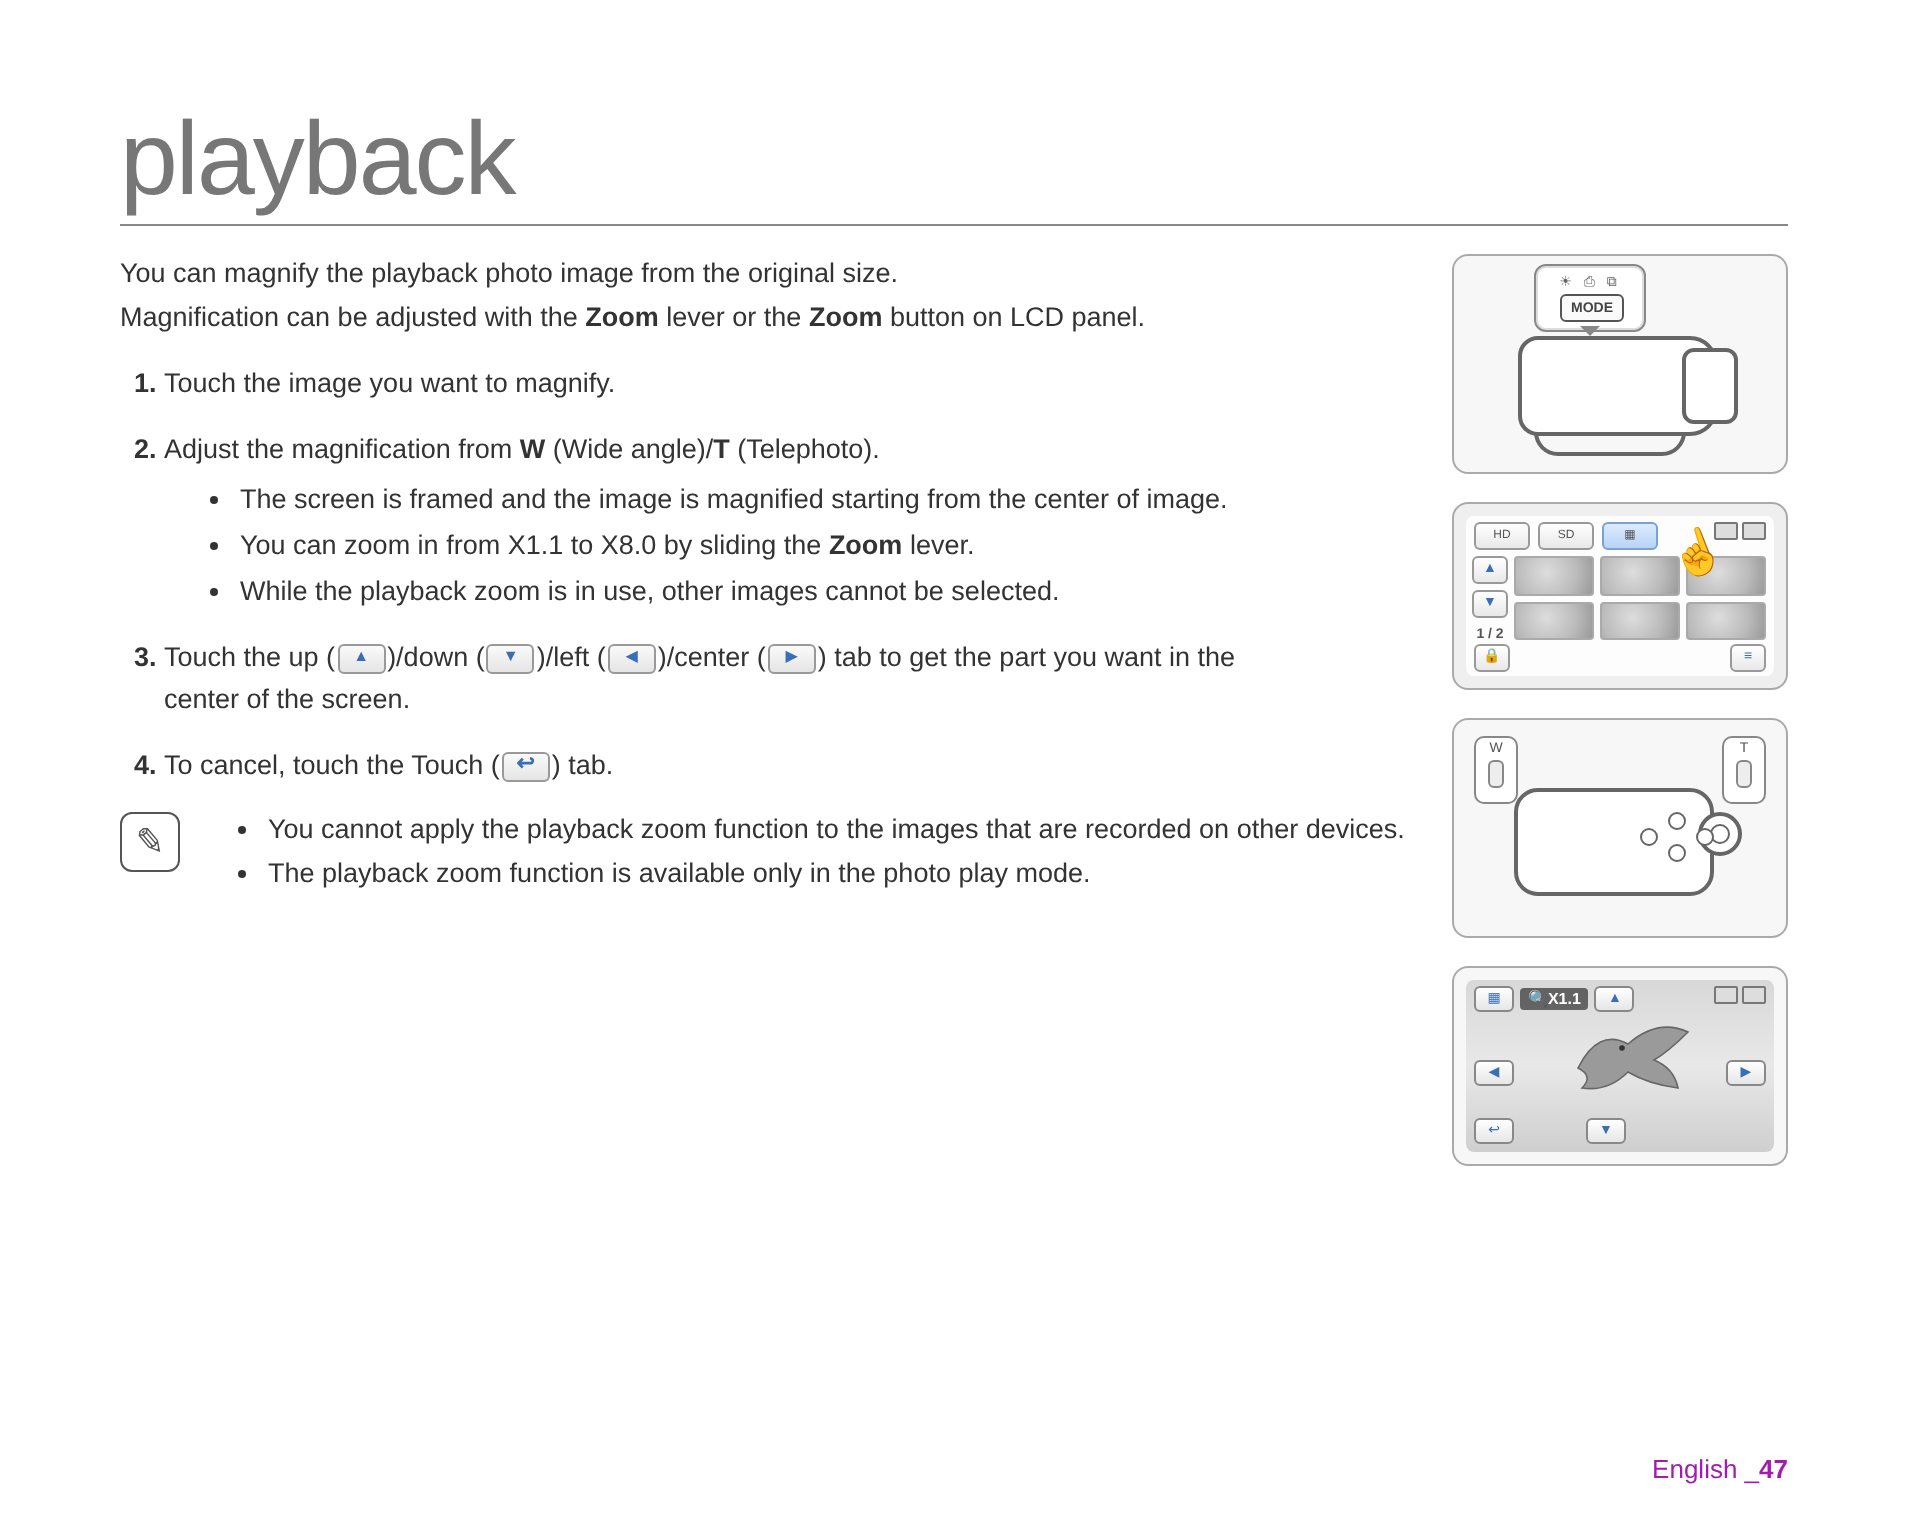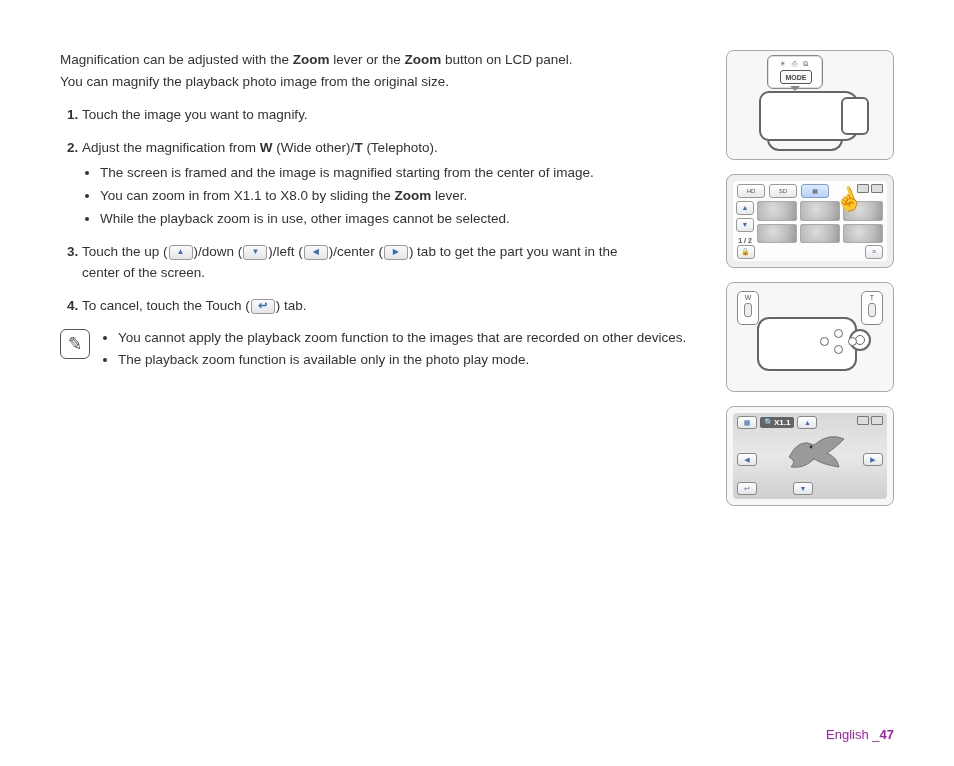--- a/index.html
+++ b/index.html
@@ -58,21 +58,21 @@
   ol.steps > li {
     margin-bottom: 12px;
     line-height: 1.55;
   }
   ol.steps > li::marker { font-weight: bold; }
   ol.steps ul {
     list-style: disc;
     padding-left: 18px;
     margin-top: 4px;
   }
-  ol.steps ul li { margin-bottom: 2px; }
+  ol.steps ul li { margin-bottom: 2px; margin-left: 20px; }
   .inline-icon {
     display: inline-block;
     width: 24px;
     height: 15px;
     background: linear-gradient(#fafafa,#e5e5e5);
     border: 1px solid #999;
     border-radius: 3px;
     vertical-align: middle;
     position: relative;
     margin: 0 1px;
@@ -84,21 +84,21 @@
     font-size: 8px;
     color: #3b6fb5;
   }
   .i-up::after { content: "▲"; }
   .i-down::after { content: "▼"; }
   .i-left::after { content: "◀"; }
   .i-right::after { content: "▶"; }
   .i-return::after { content: "↩"; font-size: 11px; color:#3b6fb5; font-weight:bold; }
   .note-row {
     display: flex;
-    gap: 10px;
+    gap: 26px;
     margin-top: 6px;
   }
   .note-icon {
     width: 30px; height: 30px;
     border: 1.5px solid #555;
     border-radius: 6px;
     flex-shrink: 0;
     position: relative;
   }
   .note-icon::after {
@@ -205,34 +205,35 @@
   .footer{
     position:absolute; bottom:24px; right:60px;
     font-size:13px; color:#a21caf;
   }
   .footer .pg{ font-weight:bold; }
 </style>
 </head>
 <body>
 
 <div class="page">
+  <h1 class="page-title">playback</h1>
 
   <div class="content-row">
     <div class="text-col">
       <div class="intro">
+        <p>You can magnify the playback photo image from the original size.</p>
         <p>
           <span>Magnification can be adjusted with the </span><strong>Zoom</strong><span> lever or the </span><strong>Zoom</strong><span> button on LCD panel.</span>
         </p>
-        <p>You can magnify the playback photo image from the original size.</p>
       </div>
 
       <ol class="steps">
         <li>Touch the image you want to magnify.</li>
         <li>
-          <span>Adjust the magnification from </span><strong>W</strong><span> (Wide other)/</span><strong>T</strong><span> (Telephoto).</span>
+          <span>Adjust the magnification from </span><strong>W</strong><span> (Wide angle)/</span><strong>T</strong><span> (Telephoto).</span>
           <ul>
             <li>The screen is framed and the image is magnified starting from the center of image.</li>
             <li>
               <span>You can zoom in from X1.1 to X8.0 by sliding the </span><strong>Zoom</strong><span> lever.</span>
             </li>
             <li>While the playback zoom is in use, other images cannot be selected.</li>
           </ul>
         </li>
         <li>
           <span>Touch the up (</span><span class="inline-icon i-up"></span><span>)/down (</span><span class="inline-icon i-down"></span><span>)/left (</span><span class="inline-icon i-left"></span><span>)/center (</span><span class="inline-icon i-right"></span><span>) tab to get the part you want in the</span>

